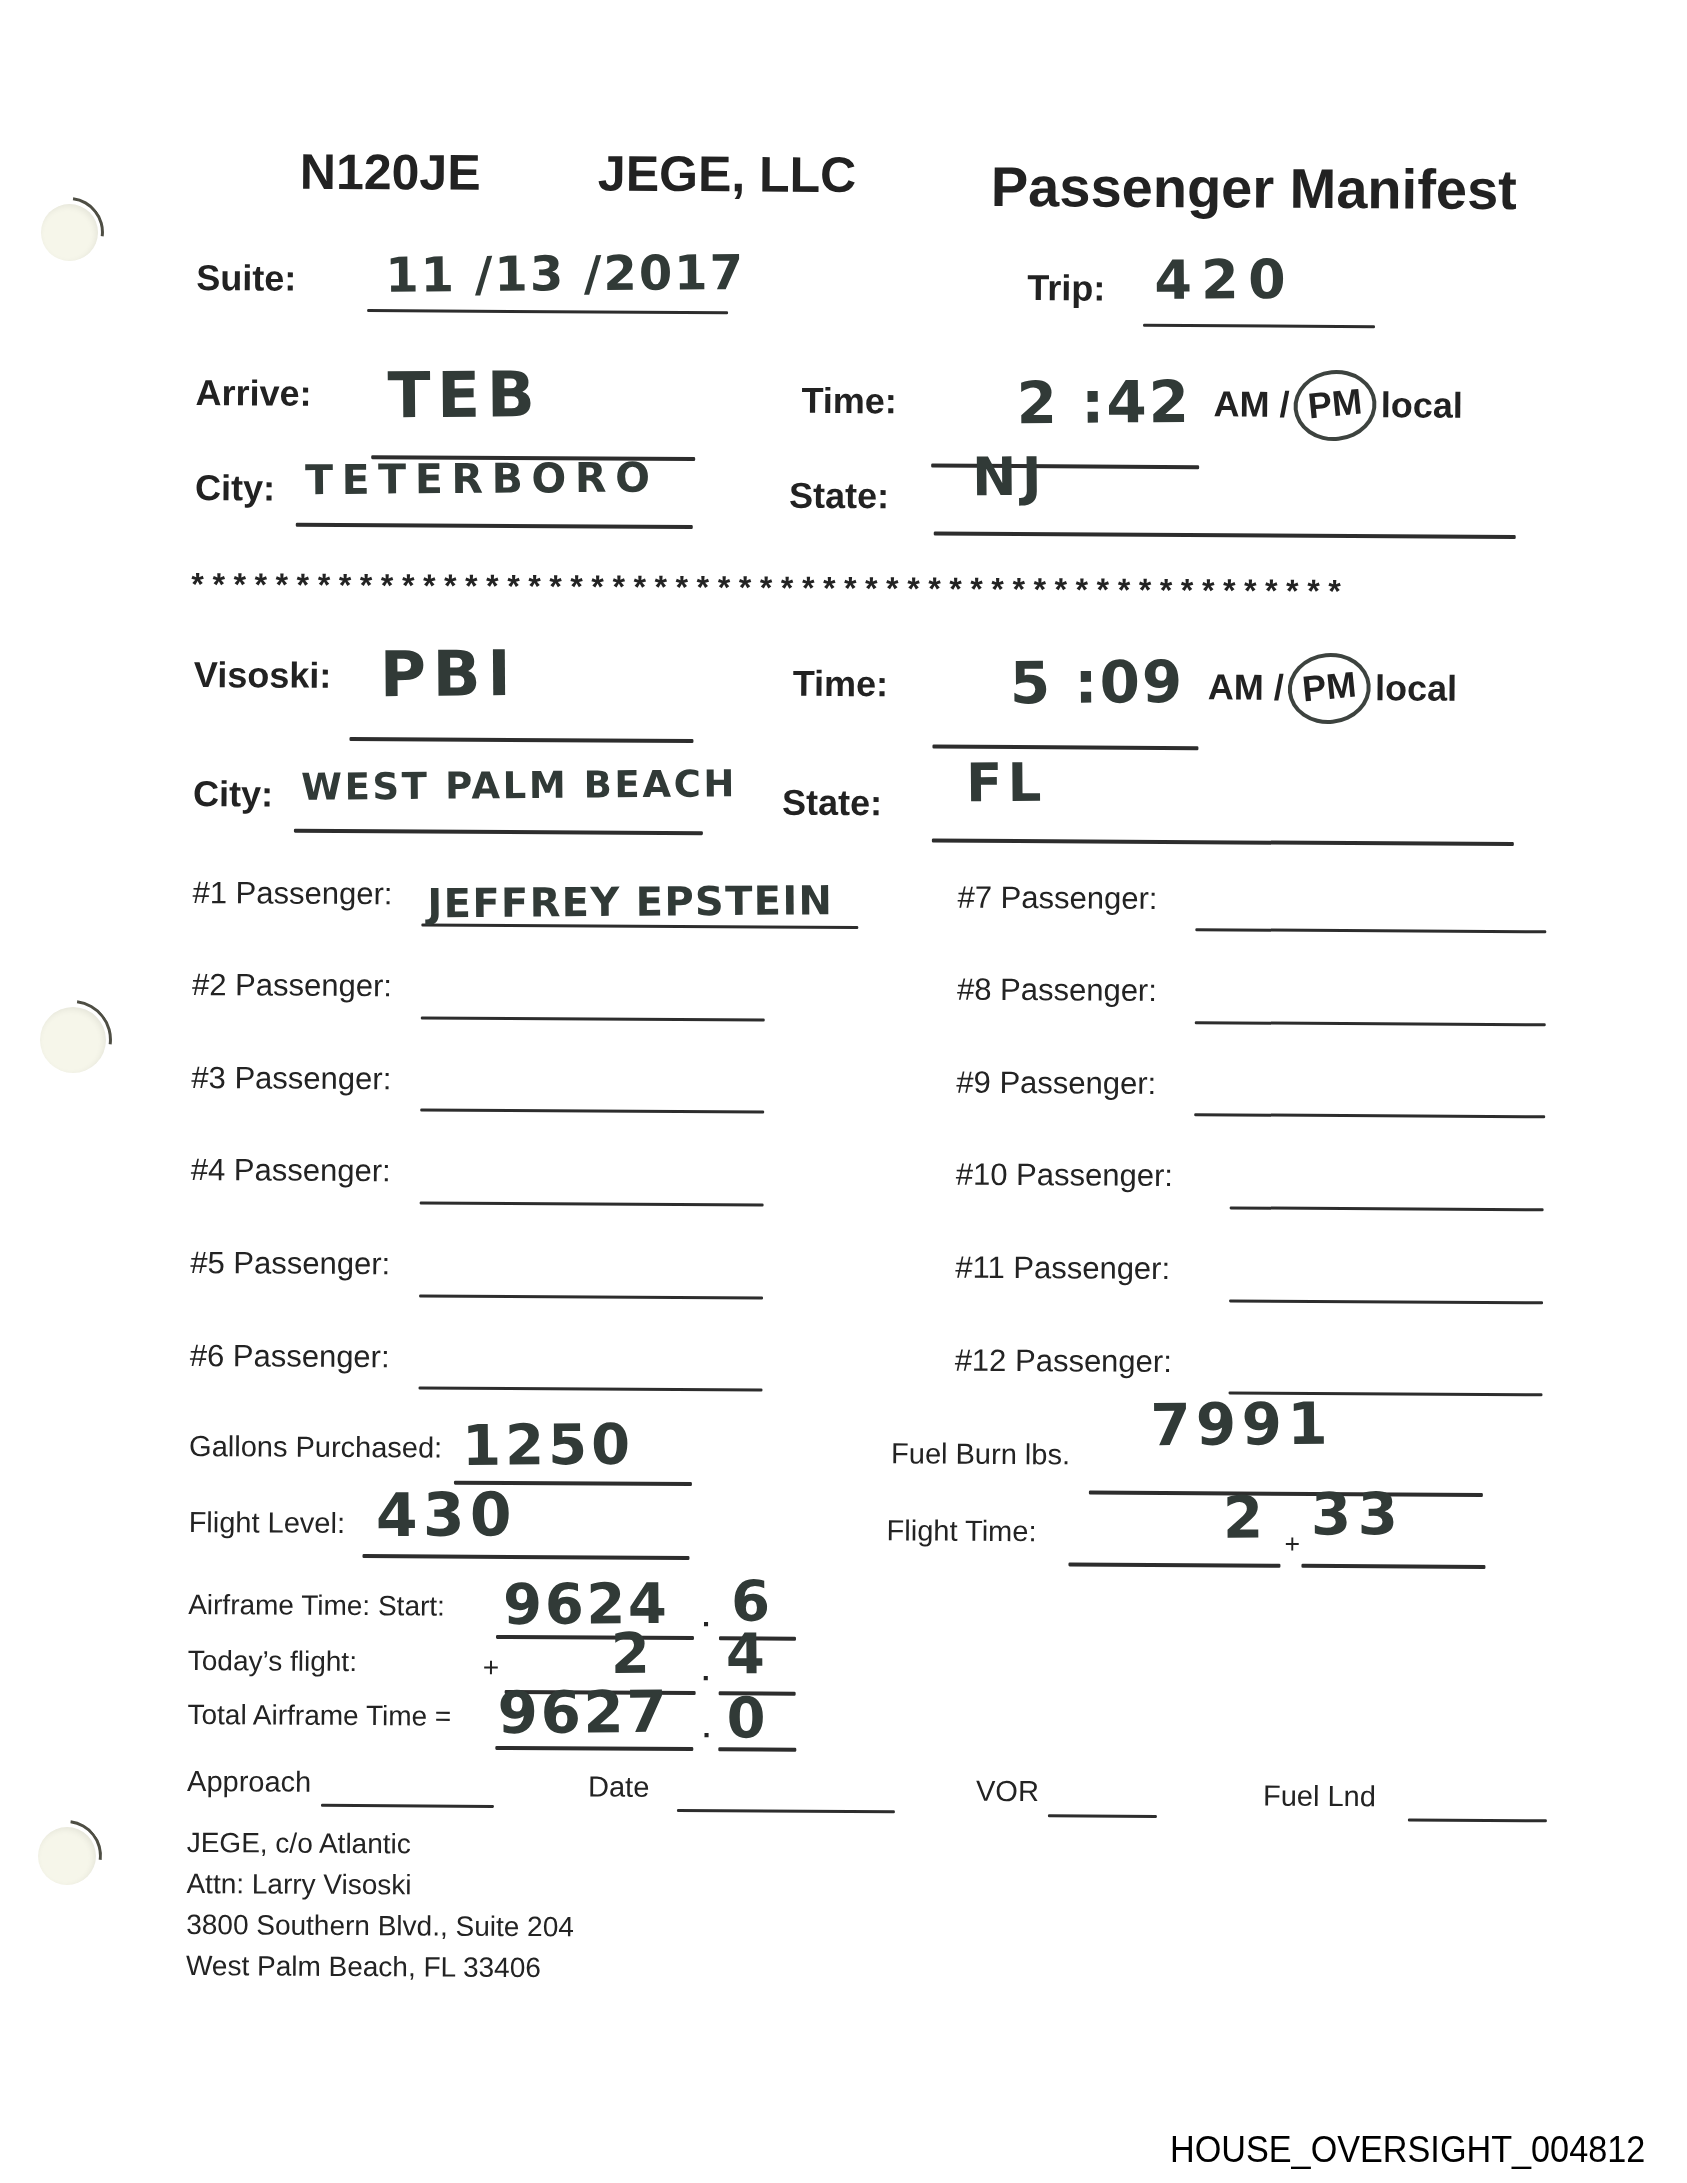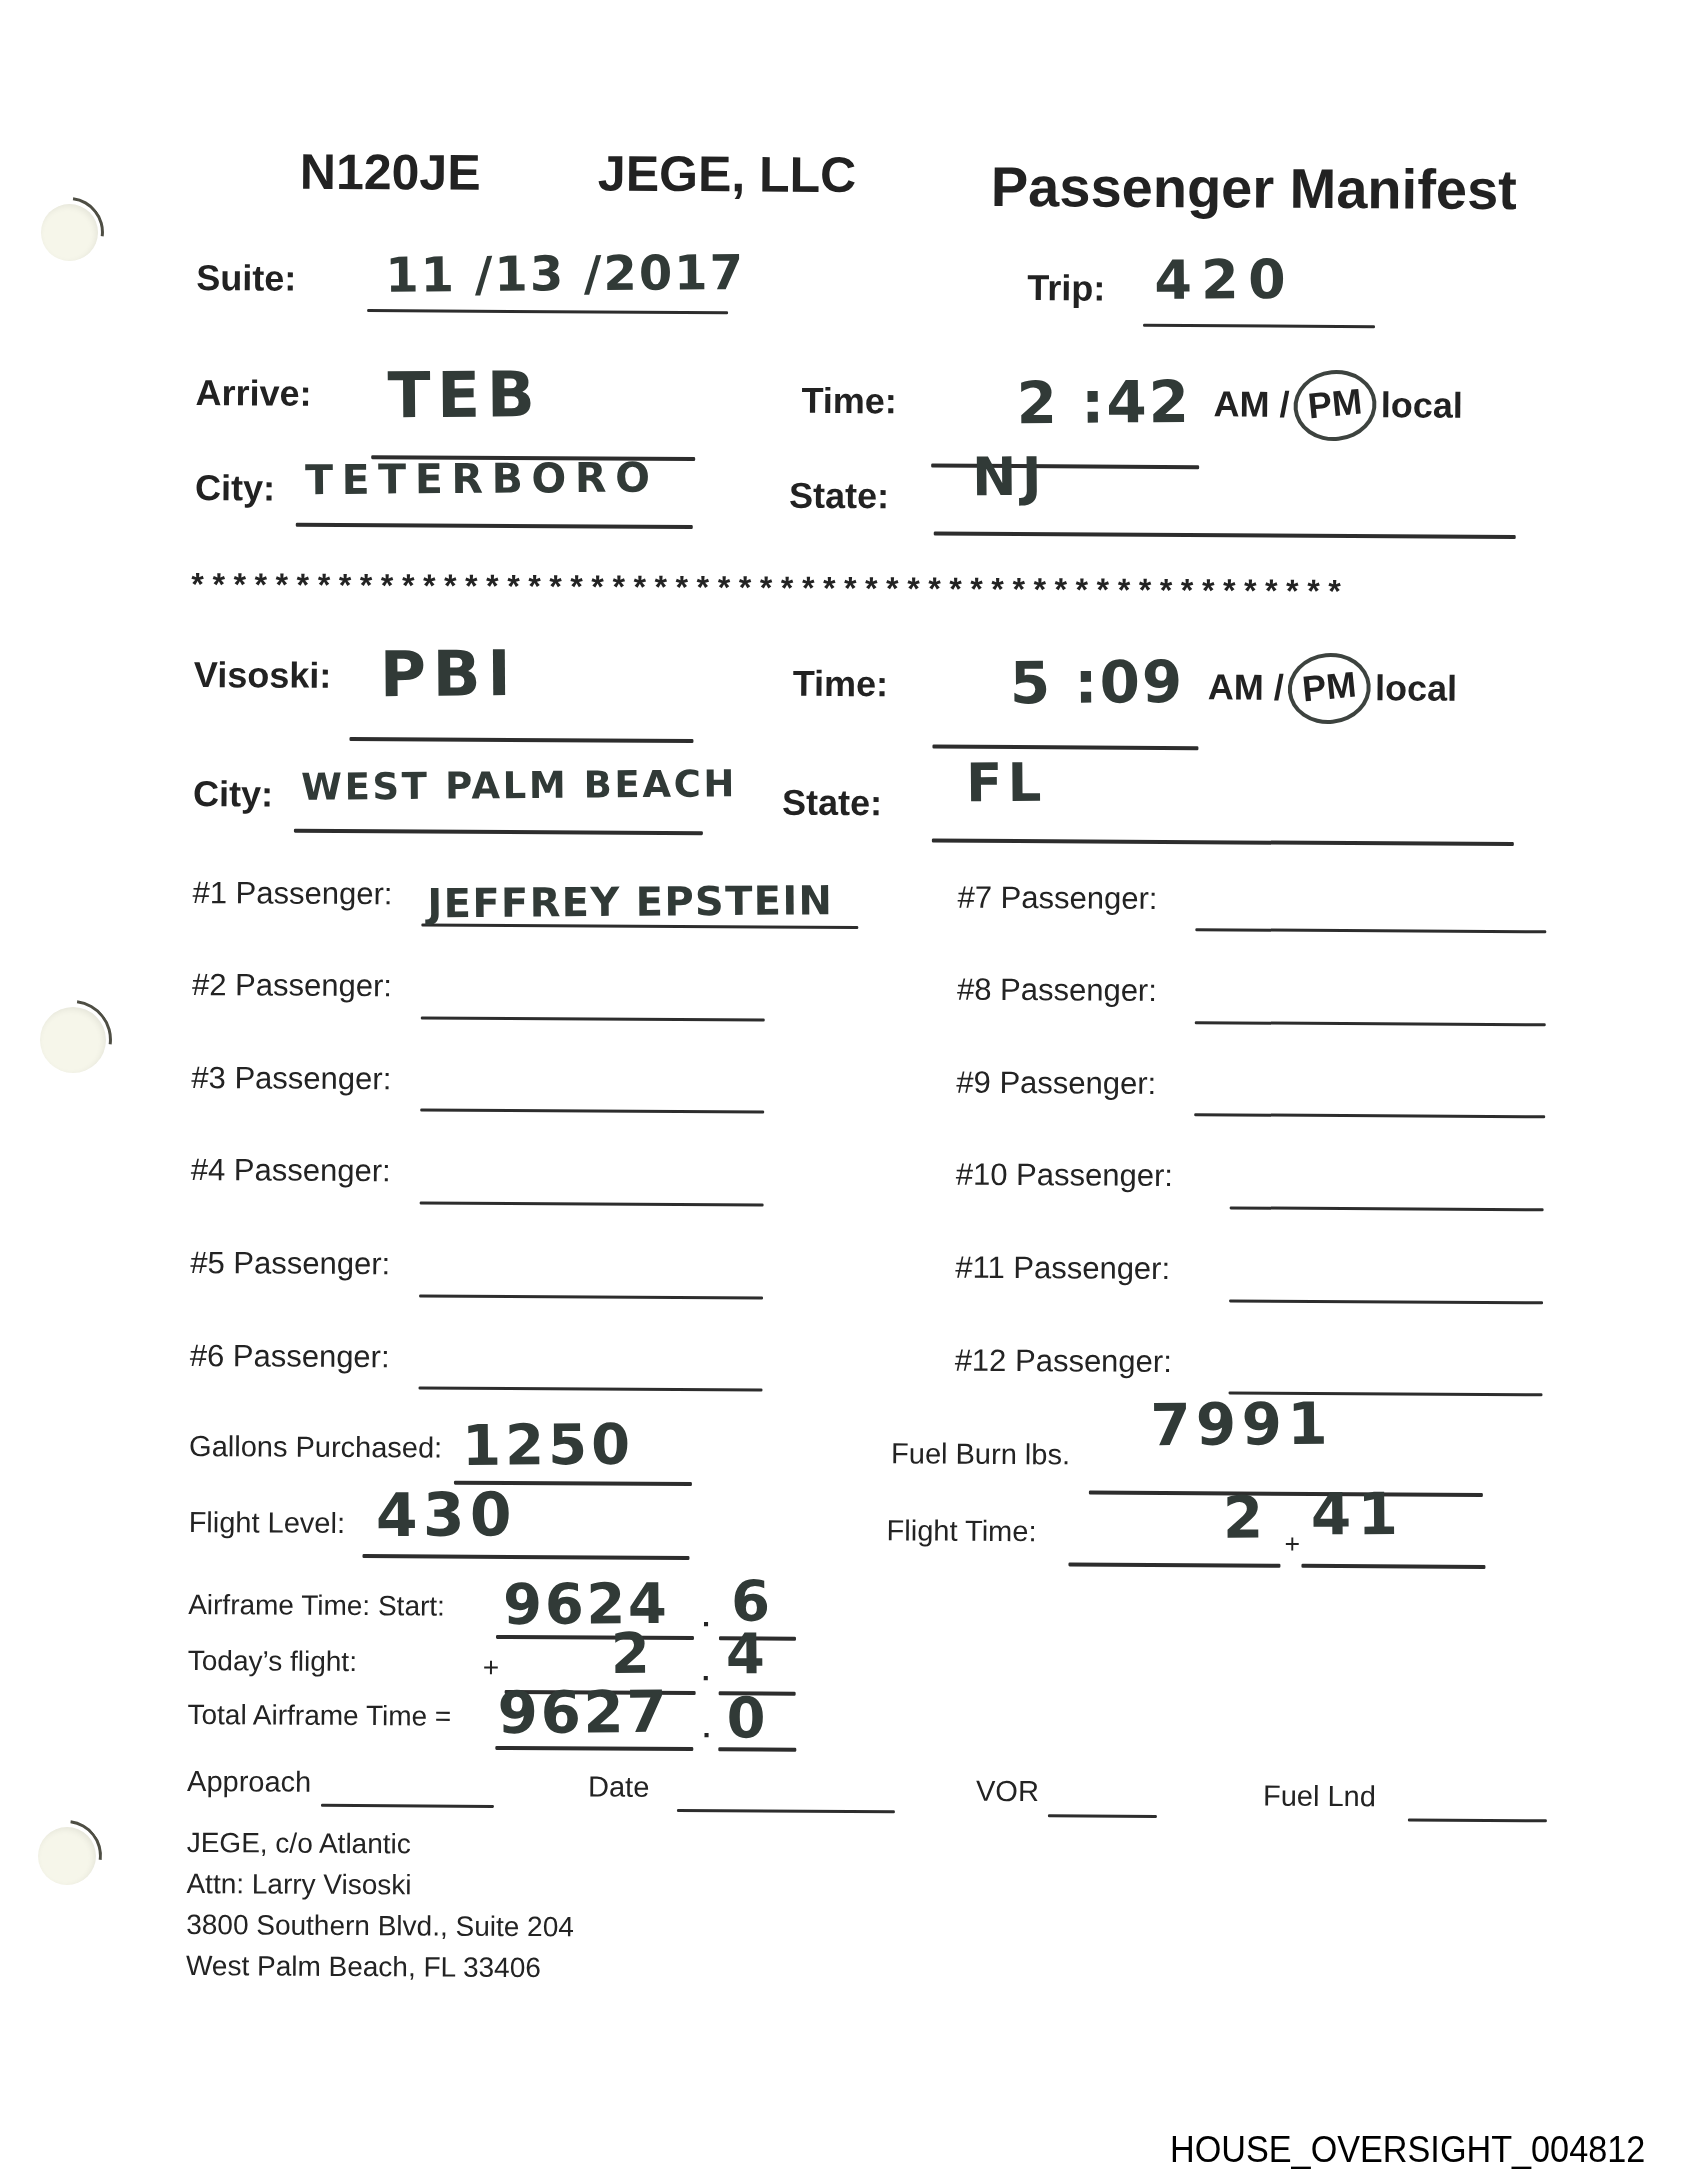--- a/index.html
+++ b/index.html
@@ -139,21 +139,21 @@
   <span class="abs hw" style="left:1159px;top:1388px;font-size:58px;letter-spacing:5.3px;">7991</span>
 
   <span class="abs r" style="left:198px;top:1510px;font-size:29px;">Flight Level:</span>
   <div class="ln" style="left:372px;top:1557px;width:327px;height:4px;"></div>
   <span class="abs hw" style="left:385px;top:1482px;font-size:60px;letter-spacing:5.3px;">430</span>
   <span class="abs r" style="left:896px;top:1514px;font-size:29px;">Flight Time:</span>
   <div class="ln" style="left:1078px;top:1561px;width:212px;height:4px;"></div>
   <span class="abs hw" style="left:1232px;top:1481px;font-size:58px;">2</span>
   <span class="abs r" style="left:1294px;top:1526px;font-size:26.5px;">+</span>
   <div class="ln" style="left:1311px;top:1561px;width:184px;height:4px;"></div>
-  <span class="abs hw" style="left:1320px;top:1477px;font-size:58px;letter-spacing:6.6px;">41</span>
+  <span class="abs hw" style="left:1320px;top:1477px;font-size:58px;letter-spacing:6.6px;">33</span>
 
   <span class="abs r" style="left:198px;top:1593px;font-size:28px;">Airframe Time: Start:</span>
   <div class="ln" style="left:506px;top:1637px;width:198px;height:4px;"></div>
   <span class="abs hw" style="left:513px;top:1573px;font-size:56px;letter-spacing:2.6px;">9624</span>
   <span class="abs r" style="left:712px;top:1601px;font-size:29px;font-weight:bold;">.</span>
   <div class="ln" style="left:729px;top:1637px;width:77px;height:4px;"></div>
   <span class="abs hw" style="left:741px;top:1569px;font-size:56px;">6</span>
 
   <span class="abs r" style="left:198px;top:1649px;font-size:28px;">Today’s flight:</span>
   <span class="abs r" style="left:493px;top:1654px;font-size:28px;">+</span>

